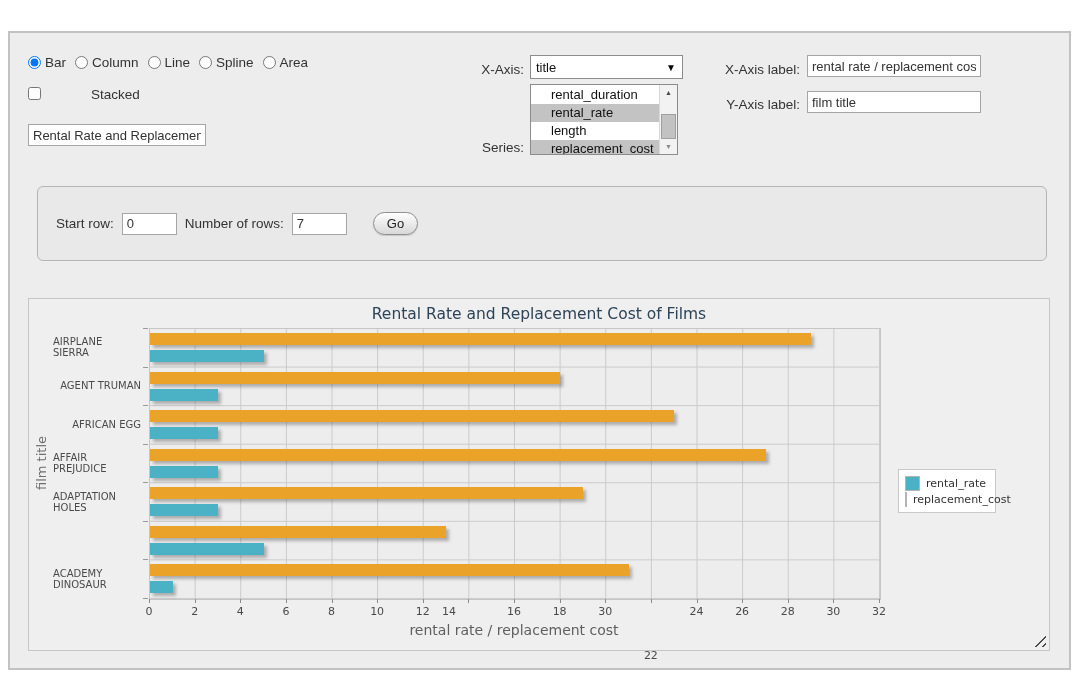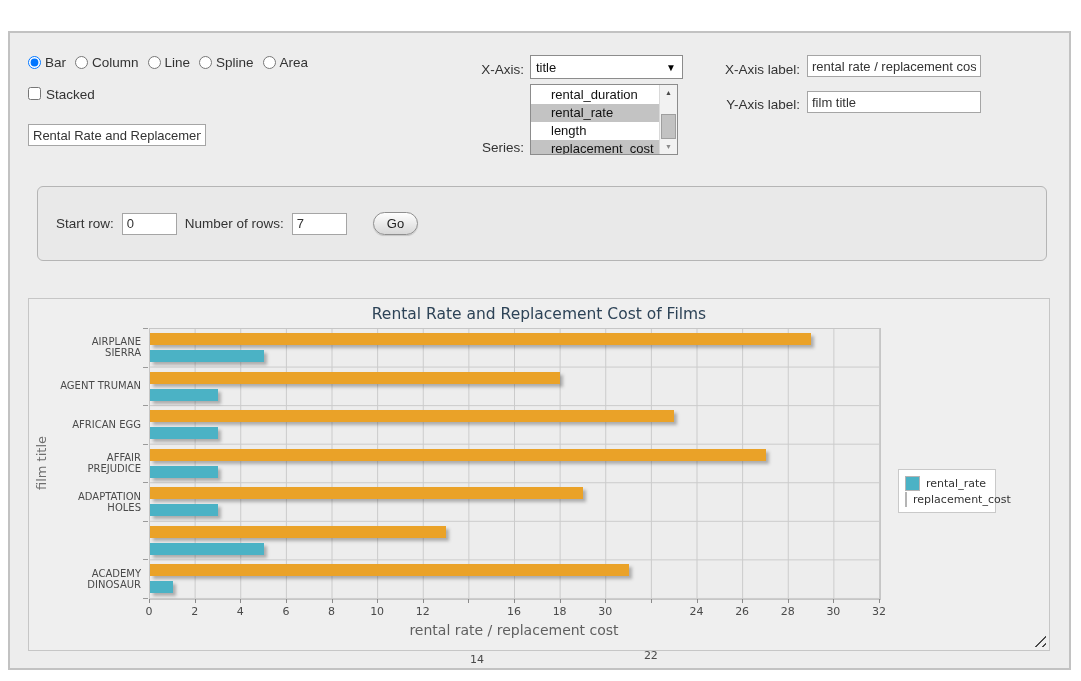--- a/index.html
+++ b/index.html
@@ -12,21 +12,21 @@
   .tab{position:absolute;left:28px;top:8px;z-index:3;background:#fff;
        border:1px solid #9a9a9a;padding:5px 14px;font-size:13px;font-weight:bold;
        color:#222;box-shadow:2px 2px 4px rgba(0,0,0,.35);}
 
   .ctl{position:absolute;font-size:13.5px;color:#333;z-index:2;}
   .lbl-right{text-align:right;}
 
   .radio-row{left:28px;top:55px;display:flex;align-items:center;}
   .radio-item{display:flex;align-items:center;margin-right:9px;}
   .radio-item input{margin:0 4px 0 0;}
-  .check-row{left:28px;top:87px;display:flex;align-items:flex-start;}
+  .check-row{left:28px;top:87px;display:flex;align-items:flex-start;gap:45px;}
   .check-row input{margin:0 5px 0 0;}
 
   .txt{border:1px solid #a5a5a5;background:#fff;font-size:13px;color:#333;
        padding:2px 4px;font-family:"Liberation Sans",sans-serif;box-sizing:border-box;height:22px;}
 
   
   .sel{left:530px;top:55px;width:153px;height:24px;background:#fff;border:1px solid #8c8c8c;
        display:flex;align-items:center;justify-content:space-between;
        padding:0 6px 0 5px;box-sizing:border-box;font-size:13px;color:#111;cursor:default;}
   .sel .arr{font-size:10px;color:#000;}
@@ -57,21 +57,21 @@
   .chart{position:absolute;left:28px;top:298px;width:1022px;height:353px;background:#efefef;
          border:1px solid #c6c6c6;box-sizing:border-box;font-family:"DejaVu Sans",sans-serif;}
   .c-title{position:absolute;left:0;right:0;top:6px;text-align:center;font-size:15.5px;color:#2d4357;}
   .plot{position:absolute;left:120px;top:29px;width:730px;height:270px;background:#ededed;
         border:1px solid #c6c6c6;box-sizing:content-box;
         background-image:linear-gradient(to right,#cbcbcb 1px,transparent 1px),
                          linear-gradient(to bottom,#cbcbcb 1px,transparent 1px);
         background-size:45.625px 100%,100% 38.5714px;background-position:-1px 0,0 -1px;}
   .bar{position:absolute;left:0;height:12px;box-shadow:3px 3px 3px rgba(70,70,70,.38);}
   .ylab{position:absolute;left:24px;width:88px;display:flex;align-items:center;
-        justify-content:flex-end;font-size:10px;color:#4a4a4a;text-align:right;}
+        justify-content:flex-end;font-size:10px;color:#4a4a4a;text-align:left;}
   .ytick{position:absolute;left:114px;width:5px;height:1px;background:#9a9a9a;}
   .xtickmark{position:absolute;width:1px;height:4px;background:#8a8a8a;top:300px;}
   .xlab{position:absolute;top:306px;transform:translateX(-50%);font-size:11px;color:#4a4a4a;}
   .yaxis-title{position:absolute;left:4px;top:29px;height:270px;width:16px;display:flex;
         align-items:center;justify-content:center;writing-mode:vertical-rl;
         transform:rotate(180deg);font-size:13px;color:#6e6e6e;}
   .xaxis-title{position:absolute;left:120px;width:730px;top:323px;text-align:center;
         font-size:14px;color:#5f5f5f;}
   .legend{position:absolute;left:869px;top:170px;width:98px;background:#fff;
         border:1px solid #c9c9c9;padding:5px 0 5px 6px;box-sizing:border-box;}
@@ -209,21 +209,21 @@
       <div class="xlab" style="left: 211.25px;">4</div>
       <div class="xtickmark" style="left: 256.875px;"></div>
       <div class="xlab" style="left: 256.875px;">6</div>
       <div class="xtickmark" style="left: 302.5px;"></div>
       <div class="xlab" style="left: 302.5px;">8</div>
       <div class="xtickmark" style="left: 348.125px;"></div>
       <div class="xlab" style="left: 348.125px;">10</div>
       <div class="xtickmark" style="left: 393.75px;"></div>
       <div class="xlab" style="left: 393.75px;">12</div>
       <div class="xtickmark" style="left: 439.375px;"></div>
-      <div class="xlab" style="left: 448px; margin-top: 48px;">14</div>
+      <div class="xlab" style="left: 420px;">14</div>
       <div class="xtickmark" style="left: 485px;"></div>
       <div class="xlab" style="left: 485px;">16</div>
       <div class="xtickmark" style="left: 530.625px;"></div>
       <div class="xlab" style="left: 530.625px;">18</div>
       <div class="xtickmark" style="left: 576.25px;"></div>
       <div class="xlab" style="left: 576.25px;">30</div>
       <div class="xtickmark" style="left: 621.875px;"></div>
       <div class="xlab" style="left: 621.875px; margin-top: 44px;">22</div>
       <div class="xtickmark" style="left: 667.5px;"></div>
       <div class="xlab" style="left: 667.5px;">24</div>

